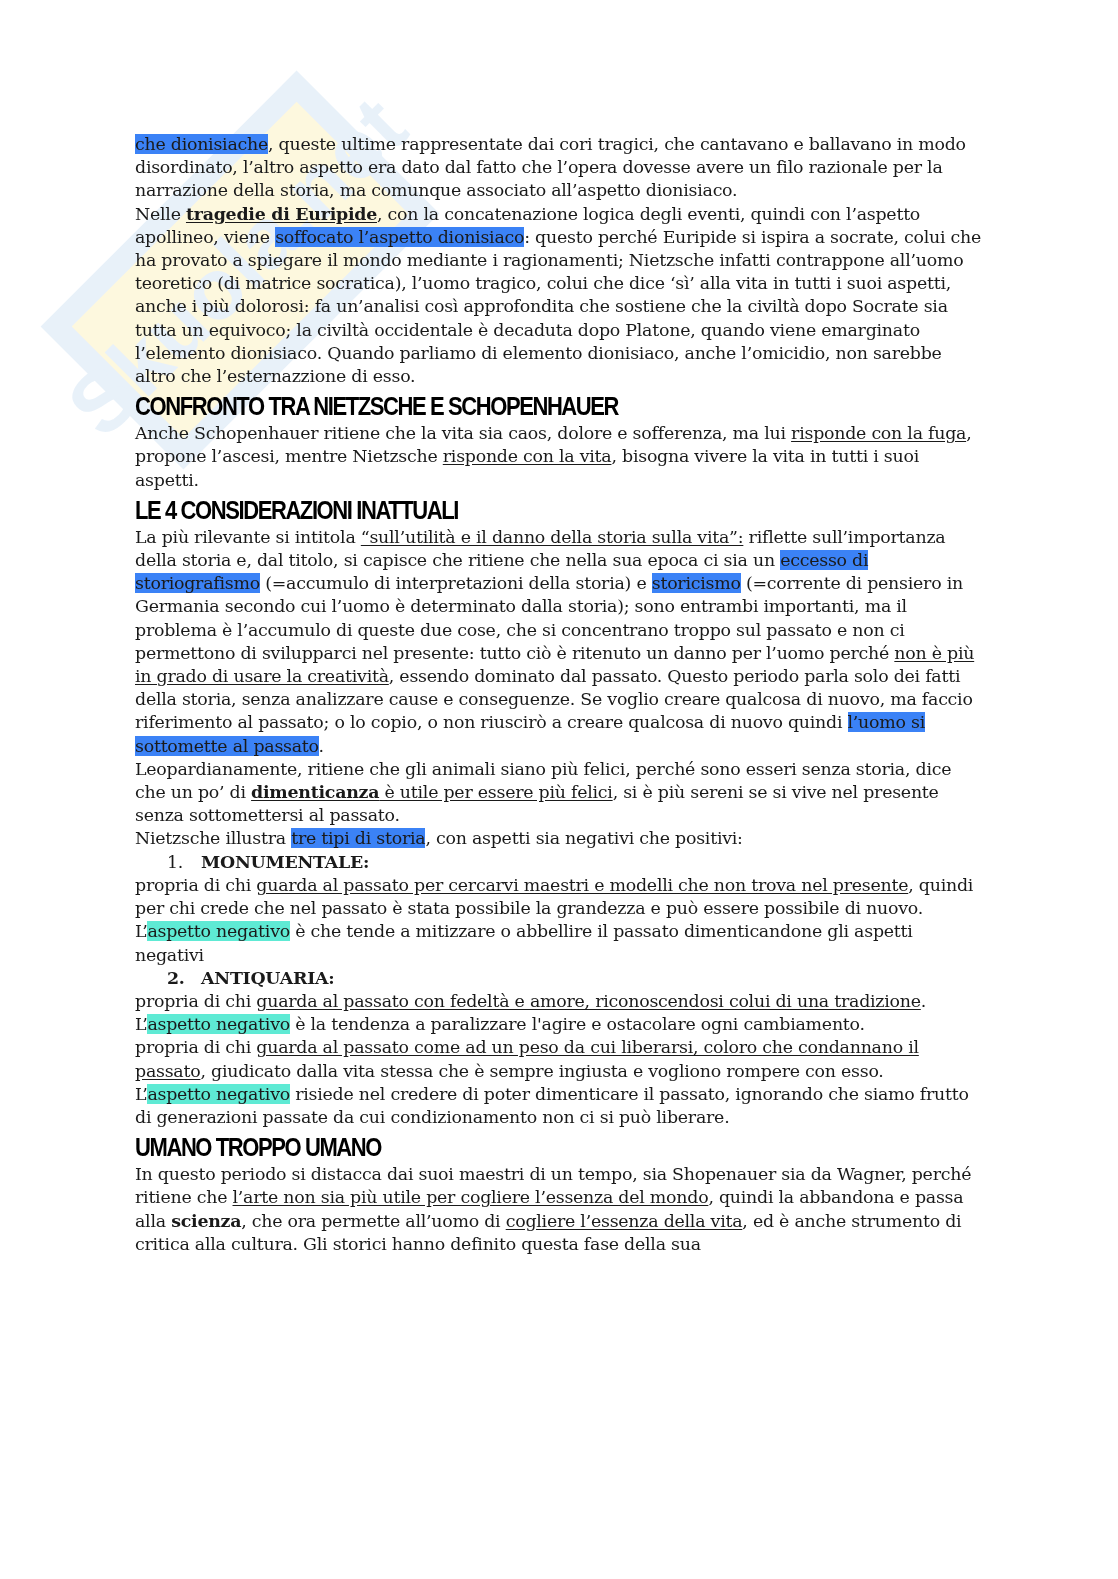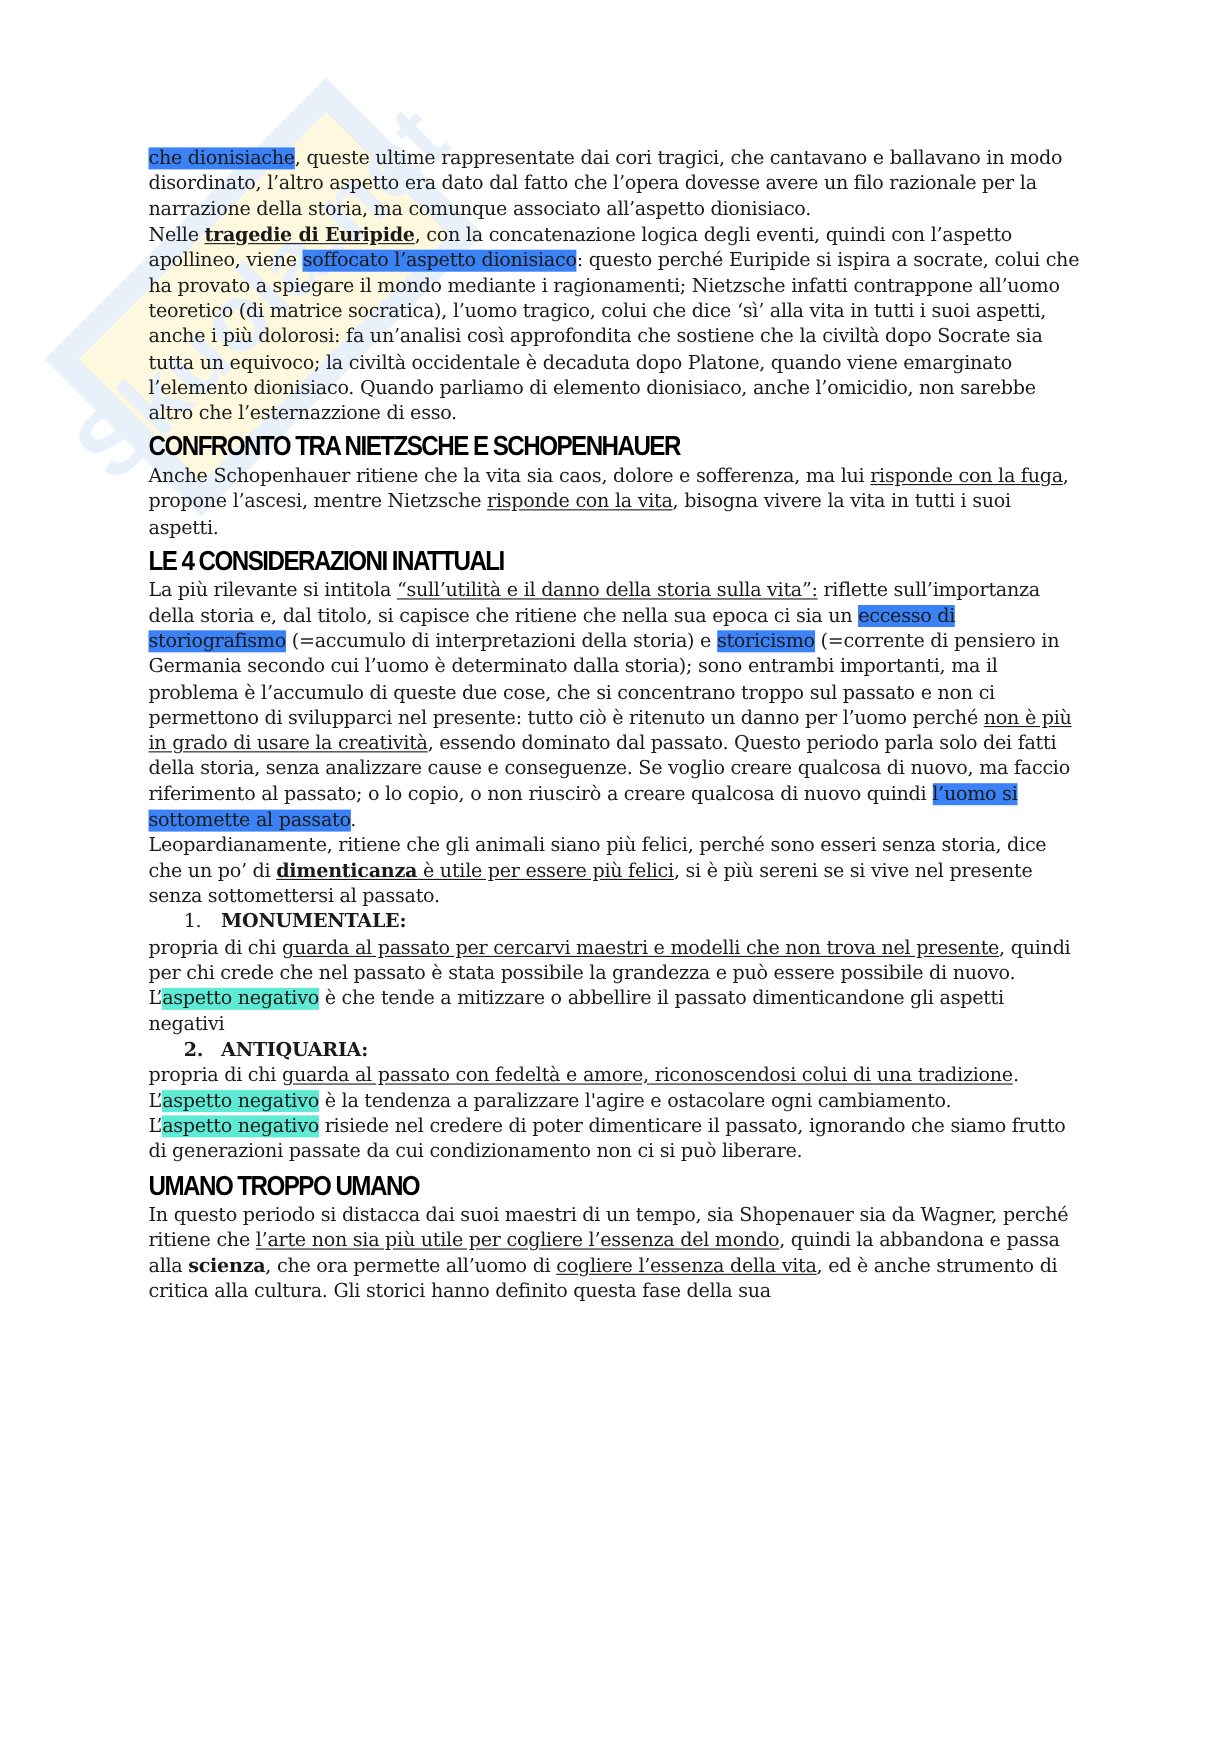--- a/index.html
+++ b/index.html
@@ -49,27 +49,29 @@
 
   <p><span>Anche Schopenhauer ritiene che la vita sia caos, dolore e sofferenza, ma lui </span><span class="u">risponde con la fuga</span><span>, propone l’ascesi, mentre Nietzsche </span><span class="u">risponde con la vita</span><span>, bisogna vivere la vita in tutti i suoi aspetti.</span></p>
 
 
   <h2>LE 4 CONSIDERAZIONI INATTUALI</h2>
 
   <p><span>La più rilevante si intitola </span><span class="u">“sull’utilità e il danno della storia sulla vita”:</span><span> riflette sull’importanza della storia e, dal titolo, si capisce che ritiene che nella sua epoca ci sia un </span><span class="hl-y">eccesso di storiografismo</span><span> (=accumulo di interpretazioni della storia) e </span><span class="hl-y">storicismo</span><span> (=corrente di pensiero in Germania secondo cui l’uomo è determinato dalla storia); sono entrambi importanti, ma il problema è l’accumulo di queste due cose, che si concentrano troppo sul passato e non ci permettono di svilupparci nel presente: tutto ciò è ritenuto un danno per l’uomo perché </span><span class="u">non è più in grado di usare la creatività</span><span>, essendo dominato dal passato. Questo periodo parla solo dei fatti della storia, senza analizzare cause e conseguenze. Se voglio creare qualcosa di nuovo, ma faccio riferimento al passato; o lo copio, o non riuscirò a creare qualcosa di nuovo quindi </span><span class="hl-y">l’uomo si sottomette al passato</span><span>.</span></p>
 
   <p><span>Leopardianamente, ritiene che gli animali siano più felici, perché sono esseri senza storia, dice che un po’ di </span><span class="b u">dimenticanza</span><span class="u"> è utile per essere più felici</span><span>, si è più sereni se si vive nel presente senza sottomettersi al passato.</span></p>
 
+  <p><span>Nietzsche illustra </span><span class="hl-y">tre tipi di storia</span><span>, con aspetti sia negativi che positivi:</span></p>
 
   <p class="li"><span class="num">1.</span><span>MONUMENTALE:</span></p>
   <p><span>propria di chi </span><span class="u">guarda al passato per cercarvi maestri e modelli che non trova nel presente</span><span>, quindi per chi crede che nel passato è stata possibile la grandezza e può essere possibile di nuovo. L’</span><span class="hl-r">aspetto negativo</span><span> è che tende a mitizzare o abbellire il passato dimenticandone gli aspetti negativi</span></p>
 
   <p class="li"><span class="num bold">2.</span><span>ANTIQUARIA:</span></p>
   <p><span>propria di chi </span><span class="u">guarda al passato con fedeltà e amore, riconoscendosi colui di una tradizione</span><span>.</span></p>
   <p><span>L’</span><span class="hl-r">aspetto negativo</span><span> è la tendenza a paralizzare l'agire e ostacolare ogni cambiamento.</span></p>
 
+  <p><span>propria di chi </span><span class="u">guarda al passato come ad un peso da cui liberarsi, coloro che condannano il passato</span><span>, giudicato dalla vita stessa che è sempre ingiusta e vogliono rompere con esso.</span></p>
   <p><span>L’</span><span class="hl-r">aspetto negativo</span><span> risiede nel credere di poter dimenticare il passato, ignorando che siamo frutto di generazioni passate da cui condizionamento non ci si può liberare.</span></p>
 
   <h2>UMANO TROPPO UMANO</h2>
 
   <p><span>In questo periodo si distacca dai suoi maestri di un tempo, sia Shopenauer sia da Wagner, perché ritiene che </span><span class="u">l’arte non sia più utile per cogliere l’essenza del mondo</span><span>, quindi la abbandona e passa alla </span><span class="b">scienza</span><span>, che ora permette all’uomo di </span><span class="u">cogliere l’essenza della vita</span><span>, ed è anche strumento di critica alla cultura. Gli storici hanno definito questa fase della sua</span></p>
 
 </div>
 
 </body></html>

